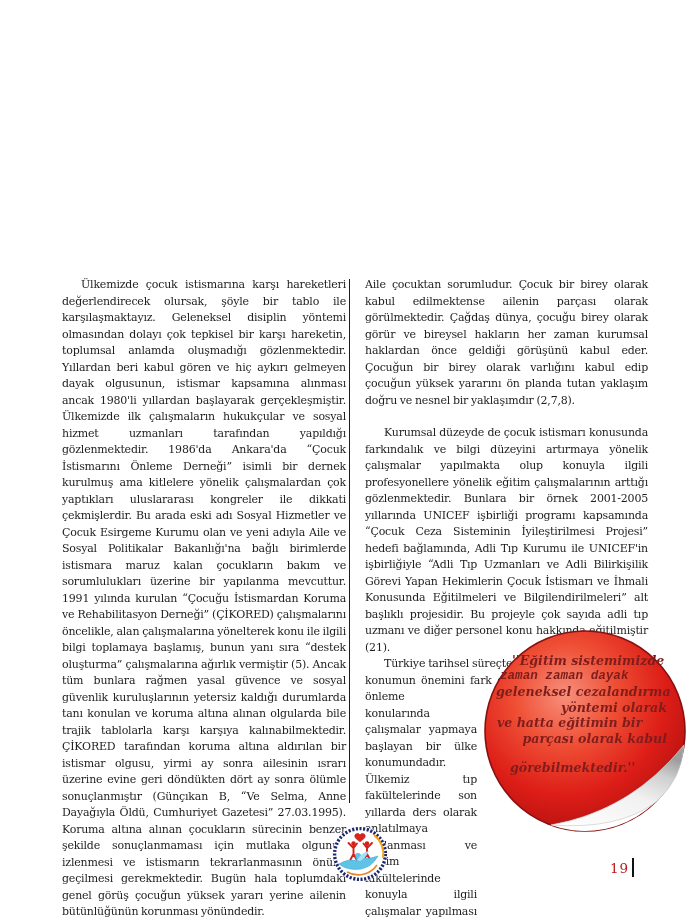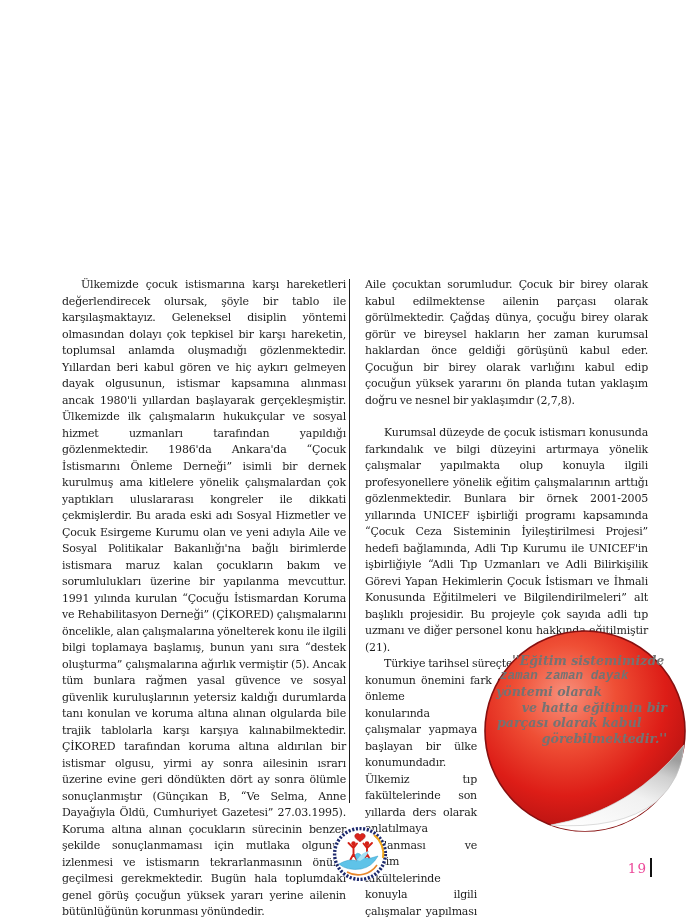--- a/index.html
+++ b/index.html
@@ -20,39 +20,39 @@
   .indent { text-indent:19px; }
   .gap-top { margin-top:16px; }
   .p3-narrow { width:112px; }
 
   
   .sticker { position:absolute; left:481px; top:629px; width:210px; height:210px; }
   .sticker svg { position:absolute; left:0; top:0; }
   .sticker-text {
     position:absolute; left:14px; top:24px; width:172px;
     font-size:12.6px; font-weight:bold; font-style:italic;
-    line-height:15.6px; color:#737373; letter-spacing:0;
+    line-height:15.6px; color:#7f1d1d; letter-spacing:0;
   }
   .sticker-text .line { white-space:nowrap; }
   .sticker-text .line:nth-child(1){ margin-left:17px; }
   .sticker-text .line:nth-child(2){ margin-left:5px;font-family:Liberation Mono, monospace;  }
   .sticker-text .line:nth-child(3){ margin-left:1px;  }
   .sticker-text .line:nth-child(4){ margin-left:0;text-align:right;    }
   .sticker-text .line:nth-child(5){ margin-left:2px;  }
   .sticker-text .line:nth-child(6){ margin-left:18px;text-align:right;  }
   .sticker-text .line:nth-child(7){ margin-left:15px;margin-top:13px; }
   .sticker-text .line:nth-child(8){ margin-left:45px;text-align:center; }
 
   
   .logo { position:absolute; left:330px; top:826px; width:60px; height:60px; }
 
   
   .folio {
-    position:absolute; left:610px; top:858px; width:42px; text-align:right;
-    font-size:13.5px; letter-spacing:1px; color:#ec4899;
+    position:absolute; left:610px; top:858px; width:42px; text-align:left;
+    font-size:13.5px; letter-spacing:1px; color:#b91c1c;
   }
   .folio-bar {
     display:inline-block; width:2px; height:19px; background:#111;
     margin-left:3px; vertical-align:-4px;
   }
 </style>
 </head>
 <body>
 
 <div class="page">
@@ -91,20 +91,21 @@
       </defs>
       <circle cx="104" cy="102" r="100" fill="url(#redg)" stroke="#871010" stroke-width="1.6"></circle>
 
       <path d="M 69.8,196 A 100 100 0 0 0 203,115.9 Q 150,182 69.8,196 Z" fill="#ffffff"></path>
 
       <path d="M 69.8,196 Q 150,182 203,115.9 Q 201,150 175,173 Q 138,201 69.8,196 Z" fill="url(#curlg)" stroke="#c4c4c4" stroke-width="0.6"></path>
     </svg>
     <div class="sticker-text">
       <div class="line">''Eğitim sistemimizde</div>
       <div class="line">zaman zaman dayak</div>
+      <div class="line">geleneksel cezalandırma</div>
       <div class="line">yöntemi olarak</div>
       <div class="line">ve hatta eğitimin bir</div>
       <div class="line">parçası olarak kabul</div>
       <div class="line">görebilmektedir.''</div>
     </div>
   </div>
 
   <div class="logo">
     <svg width="60" height="60" viewBox="0 0 60 60">
       <circle cx="30" cy="28" r="27.5" fill="#ffffff"></circle>

